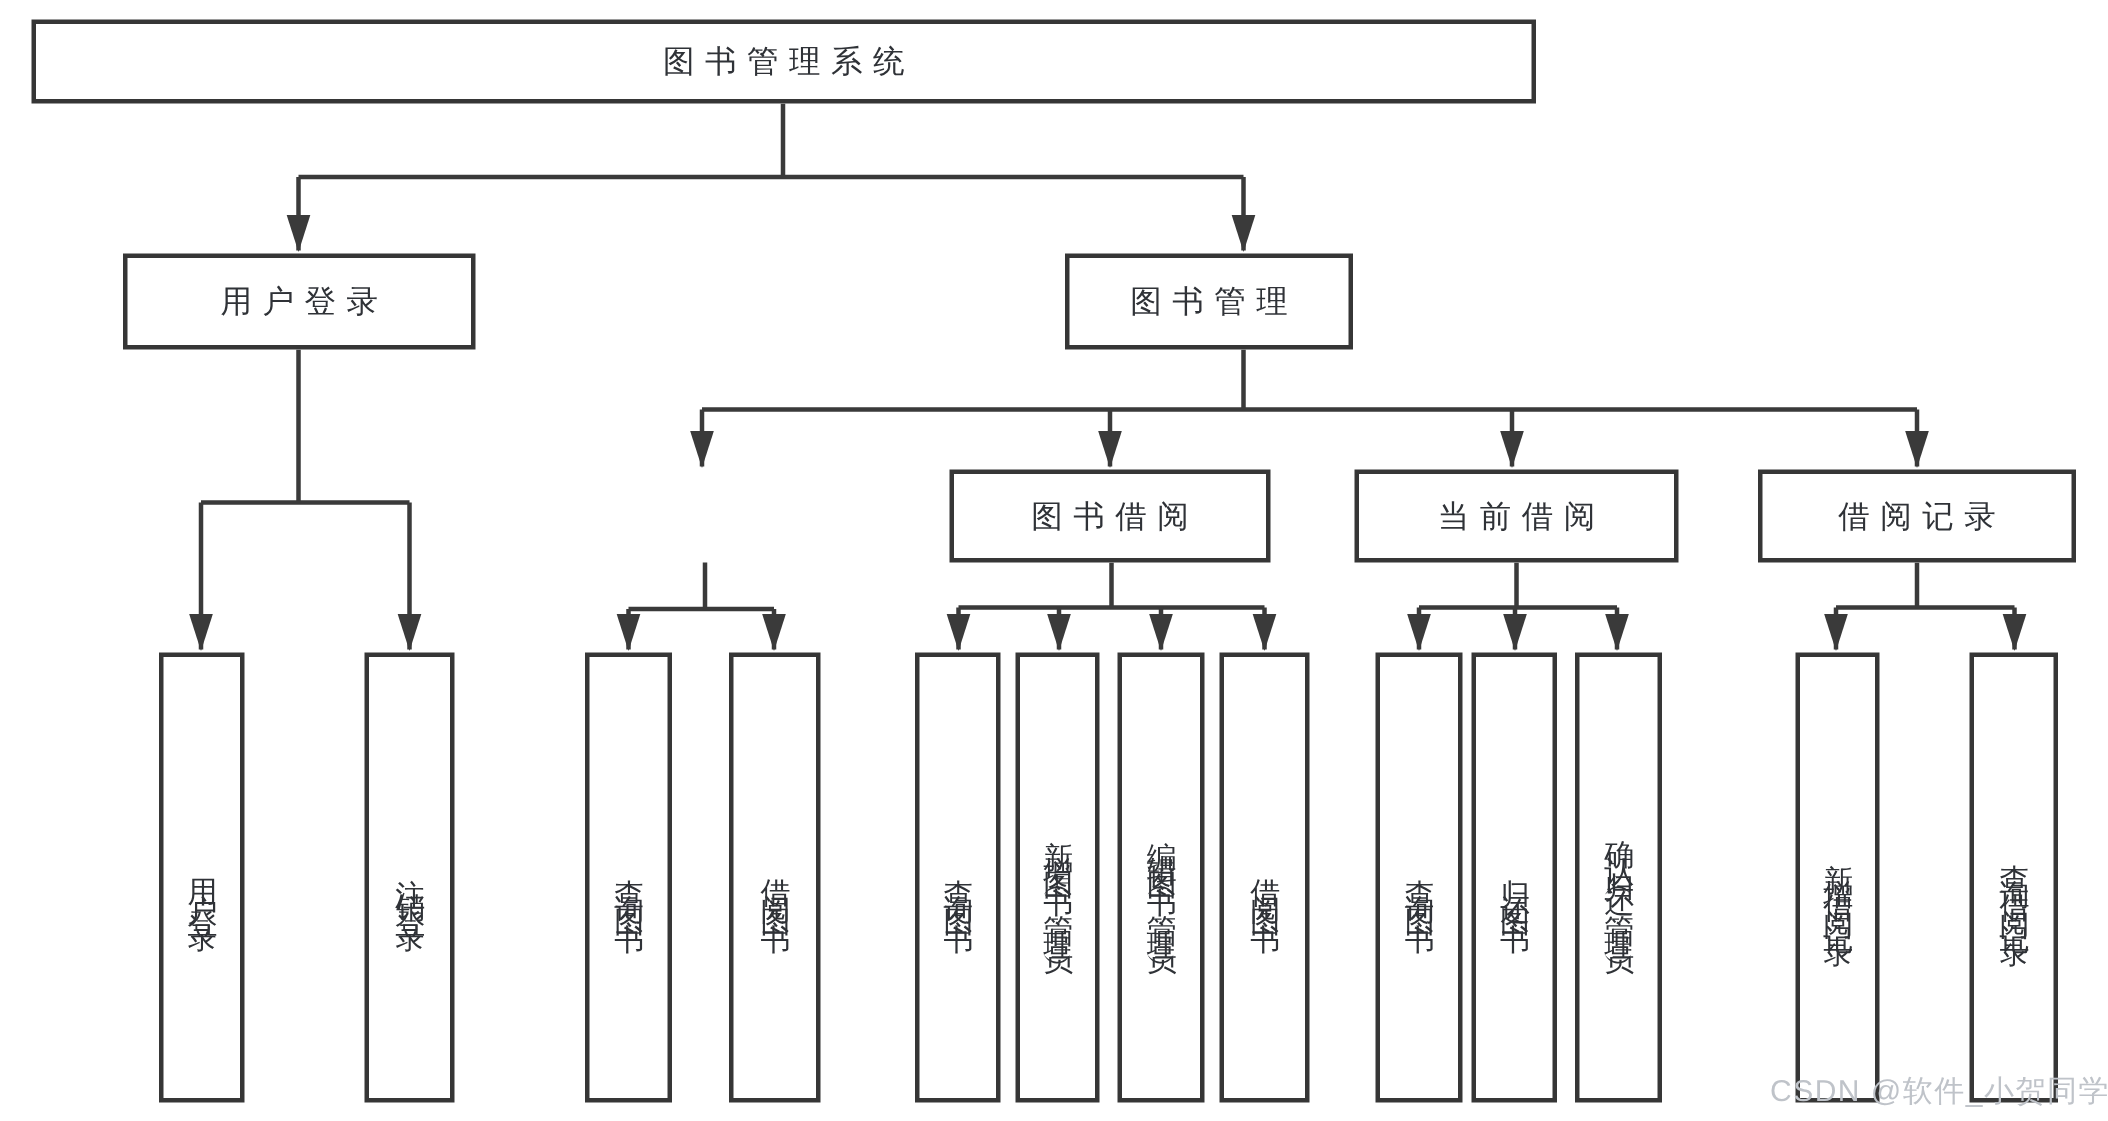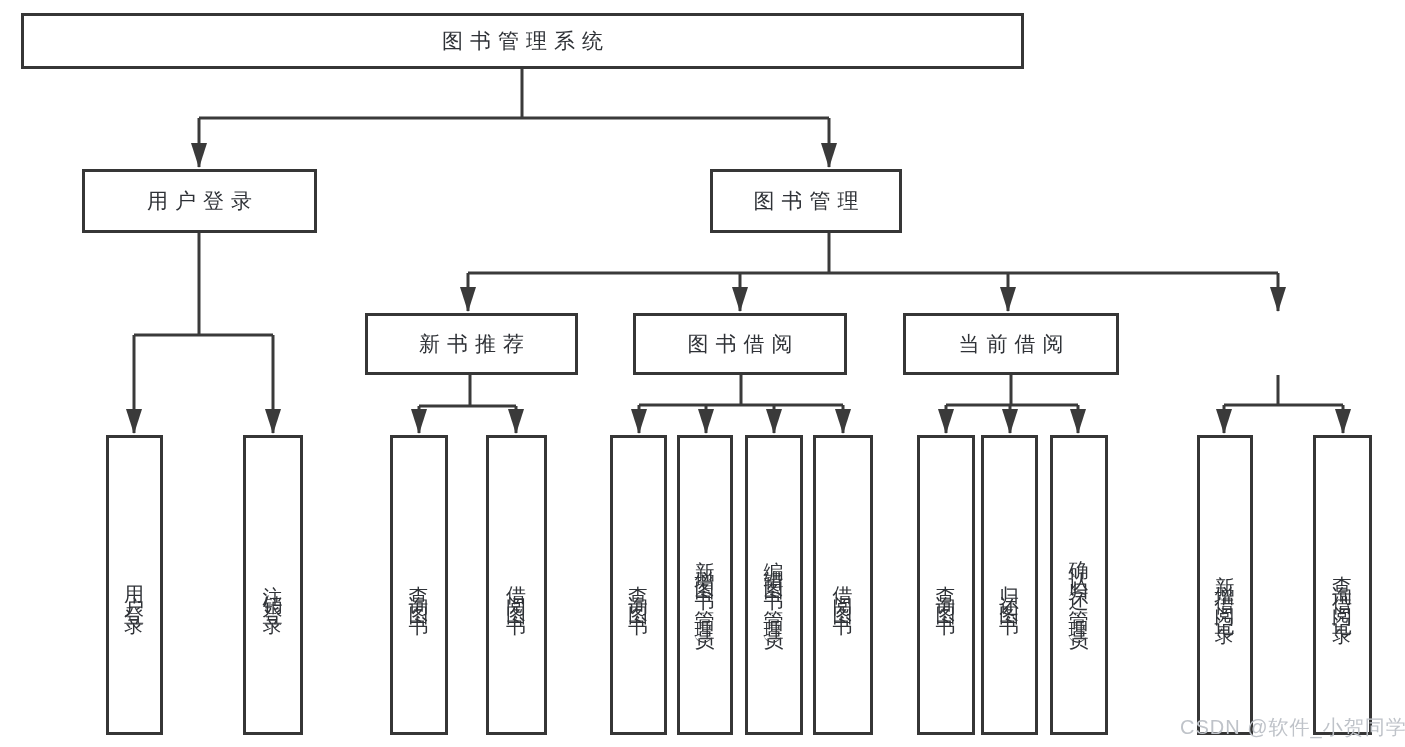--- a/index.html
+++ b/index.html
@@ -98,28 +98,28 @@
     <span>图书管理系统</span>
   </div>
 
   <div class="node hbox" style="left:82px;top:169px;width:235px;height:64px">
     <span>用户登录</span>
   </div>
   <div class="node hbox" style="left:710px;top:169px;width:192px;height:64px">
     <span>图书管理</span>
   </div>
 
-  <div class="node hbox" style="left:365px;top:313px;width:213px;height:62px">
-    <span>新书推荐</span>
-  </div>
   <div class="node hbox" style="left:633px;top:313px;width:214px;height:62px">
     <span>图书借阅</span>
   </div>
   <div class="node hbox" style="left:903px;top:313px;width:216px;height:62px">
     <span>当前借阅</span>
+  </div>
+  <div class="node hbox" style="left:1172px;top:313px;width:212px;height:62px">
+    <span>借阅记录</span>
   </div>
 
   <div class="node vbox" style="left:106px;top:435px;width:57px;height:300px">
     <span>用户登录</span>
   </div>
   <div class="node vbox" style="left:243px;top:435px;width:60px;height:300px">
     <span>注销登录</span>
   </div>
 
   <div class="node vbox" style="left:390px;top:435px;width:58px;height:300px">

